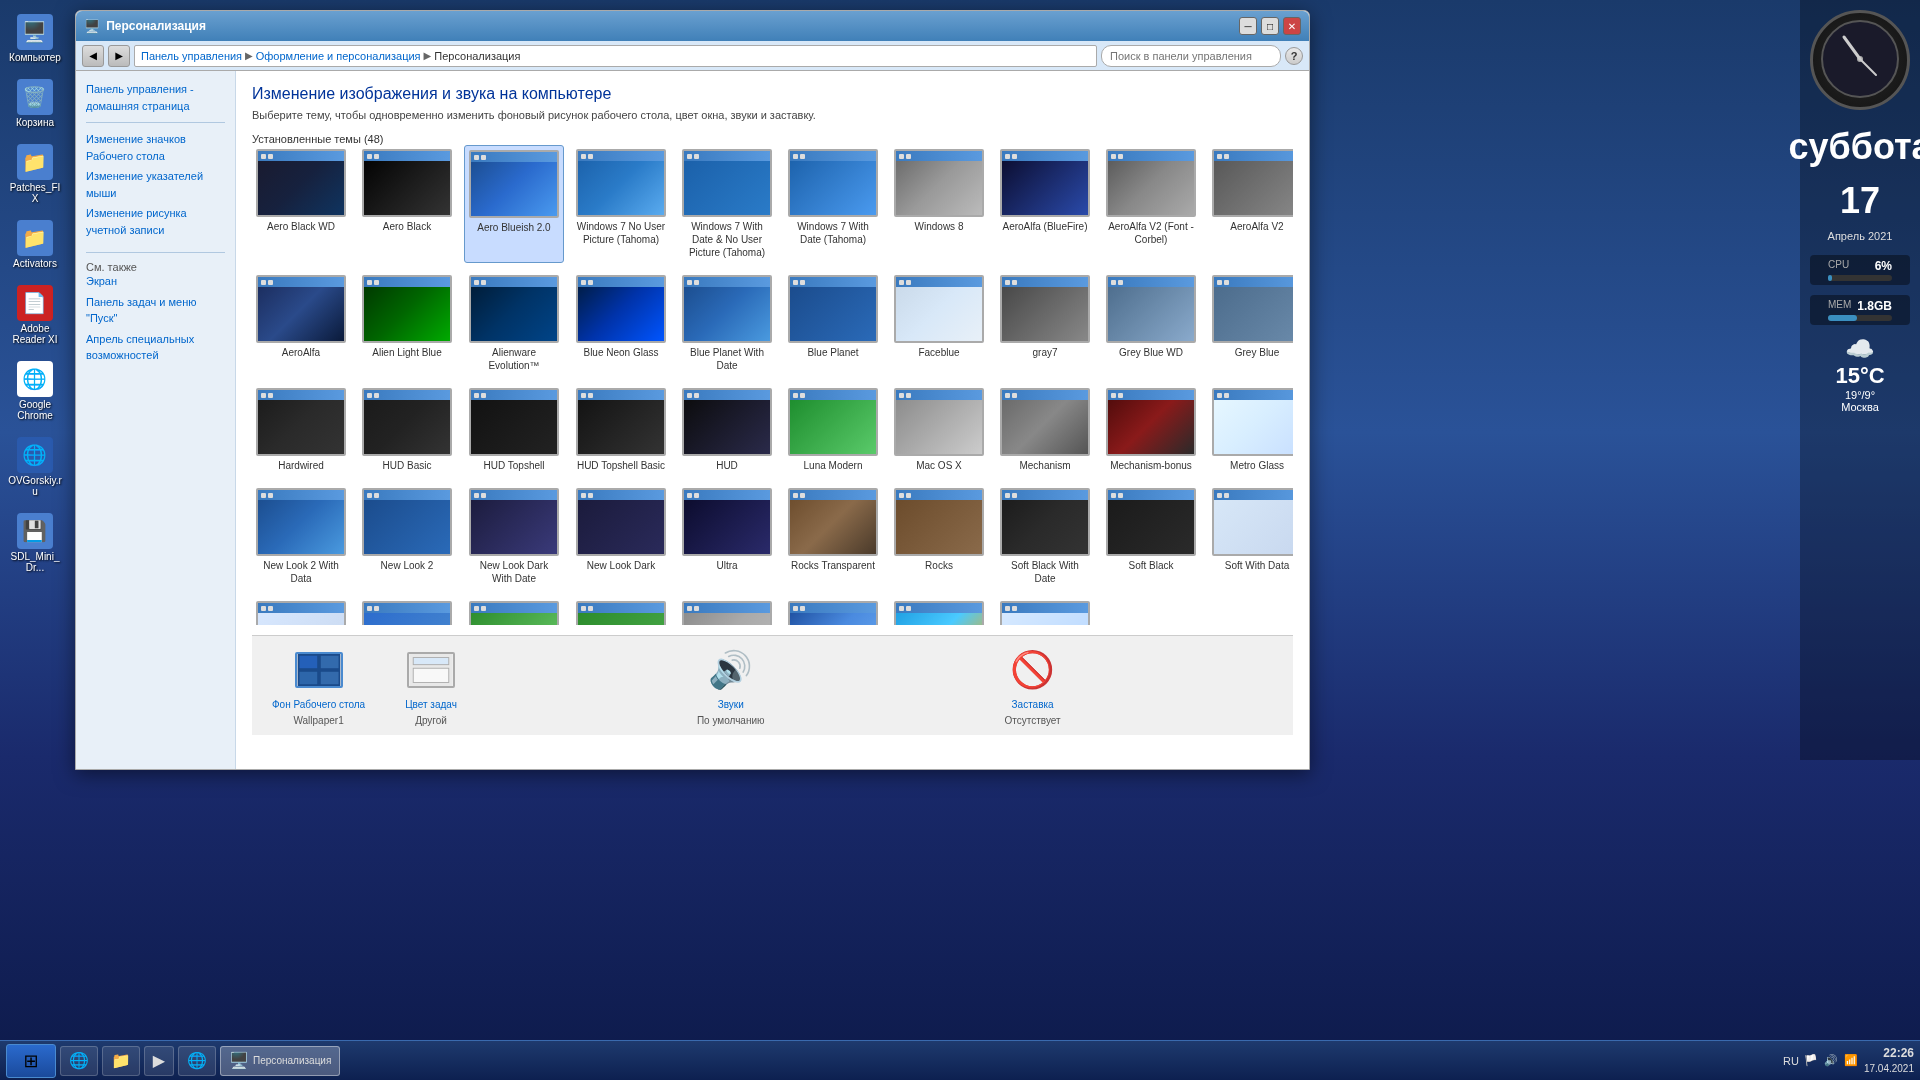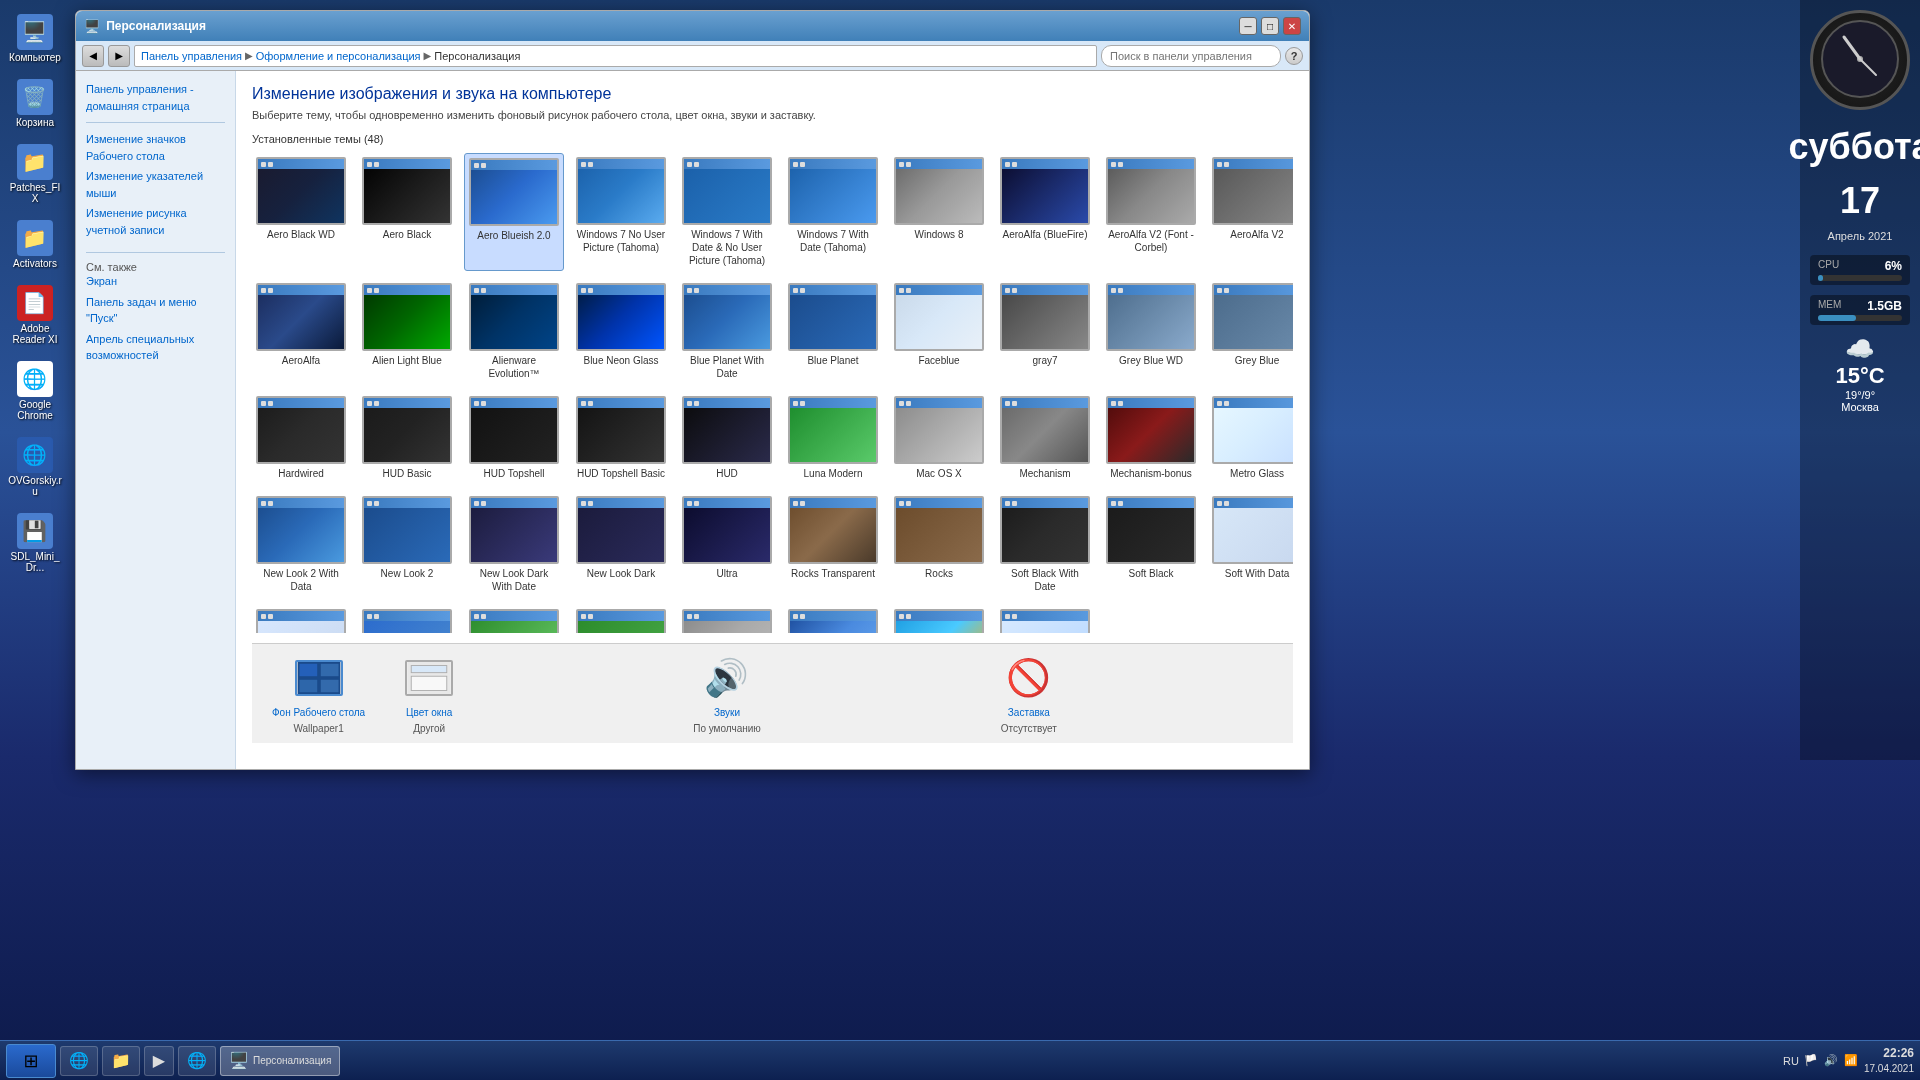--- a/index.html
+++ b/index.html
@@ -87,21 +87,21 @@
       text-align: center;
       color: #ddd;
       font-size: 11px;
       line-height: 1.5;
     }
     .date-day { font-size: 36px; font-weight: bold; color: #fff; }
     .stat-bar {
       width: 100px;
       background: rgba(0,0,0,0.4);
       border-radius: 4px;
-      padding: 4px 8px;
+      padding: 4px 18px;
     }
     .stat-label { font-size: 10px; color: #aaa; }
     .stat-value { font-size: 12px; color: #fff; font-weight: bold; }
     .stat-track {
       height: 6px;
       background: #333;
       border-radius: 3px;
       margin-top: 2px;
     }
     .stat-fill {
@@ -271,21 +271,20 @@
       margin-bottom: 6px;
     }
     .page-subtitle {
       font-size: 11px;
       color: #444;
       margin-bottom: 12px;
     }
     .themes-header {
       font-size: 11px;
       color: #333;
-      margin-bottom: 8px;
       font-weight: normal;
     }
 
     
     .themes-grid {
       display: grid;
       grid-template-columns: repeat(10, 1fr);
       gap: 8px;
       overflow-y: auto;
       max-height: 480px;
@@ -547,21 +546,21 @@
       <span class="stat-label">CPU</span>
       <span class="stat-value">6%</span>
     </div>
     <div class="stat-track">
       <div class="stat-fill" style="width:6%"></div>
     </div>
   </div>
   <div class="stat-bar">
     <div style="display:flex;justify-content:space-between">
       <span class="stat-label">МЕМ</span>
-      <span class="stat-value"><span>1.5</span><span>GB</span></span>
+      <span class="stat-value"><span>1.8</span><span>GB</span></span>
     </div>
     <div class="stat-track">
       <div class="stat-fill" style="width:45%"></div>
     </div>
   </div>
   <div class="weather-widget">
     <div style="font-size:24px">☁️</div>
     <div class="weather-temp">15°C</div>
     <div>19°/9°</div>
     <div>Москва</div>
@@ -1063,21 +1062,21 @@
           <span class="bottom-sublabel">Wallpaper1</span>
         </div>
         <div class="bottom-item">
           <div class="bottom-icon">
             <svg width="48" height="36" viewBox="0 0 48 36" style="border:2px solid #aaa;border-radius:2px;">
               <rect width="48" height="36" fill="#e8e8e8"></rect>
               <rect x="4" y="4" width="40" height="8" fill="#d8e8f8" stroke="#aaa" stroke-width="1"></rect>
               <rect x="4" y="16" width="40" height="16" fill="#f8f8f8" stroke="#aaa" stroke-width="1"></rect>
             </svg>
           </div>
-          <span class="bottom-label">Цвет окна</span>
+          <span class="bottom-label">Цвет задач</span>
           <span class="bottom-sublabel">Другой</span>
         </div>
         <div class="bottom-item" style="margin-left:200px;">
           <div class="bottom-icon" style="font-size:36px;">🔊</div>
           <span class="bottom-label">Звуки</span>
           <span class="bottom-sublabel">По умолчанию</span>
         </div>
         <div class="bottom-item" style="margin-left:200px;">
           <div class="bottom-icon" style="font-size:36px;">🚫</div>
           <span class="bottom-label">Заставка</span>

